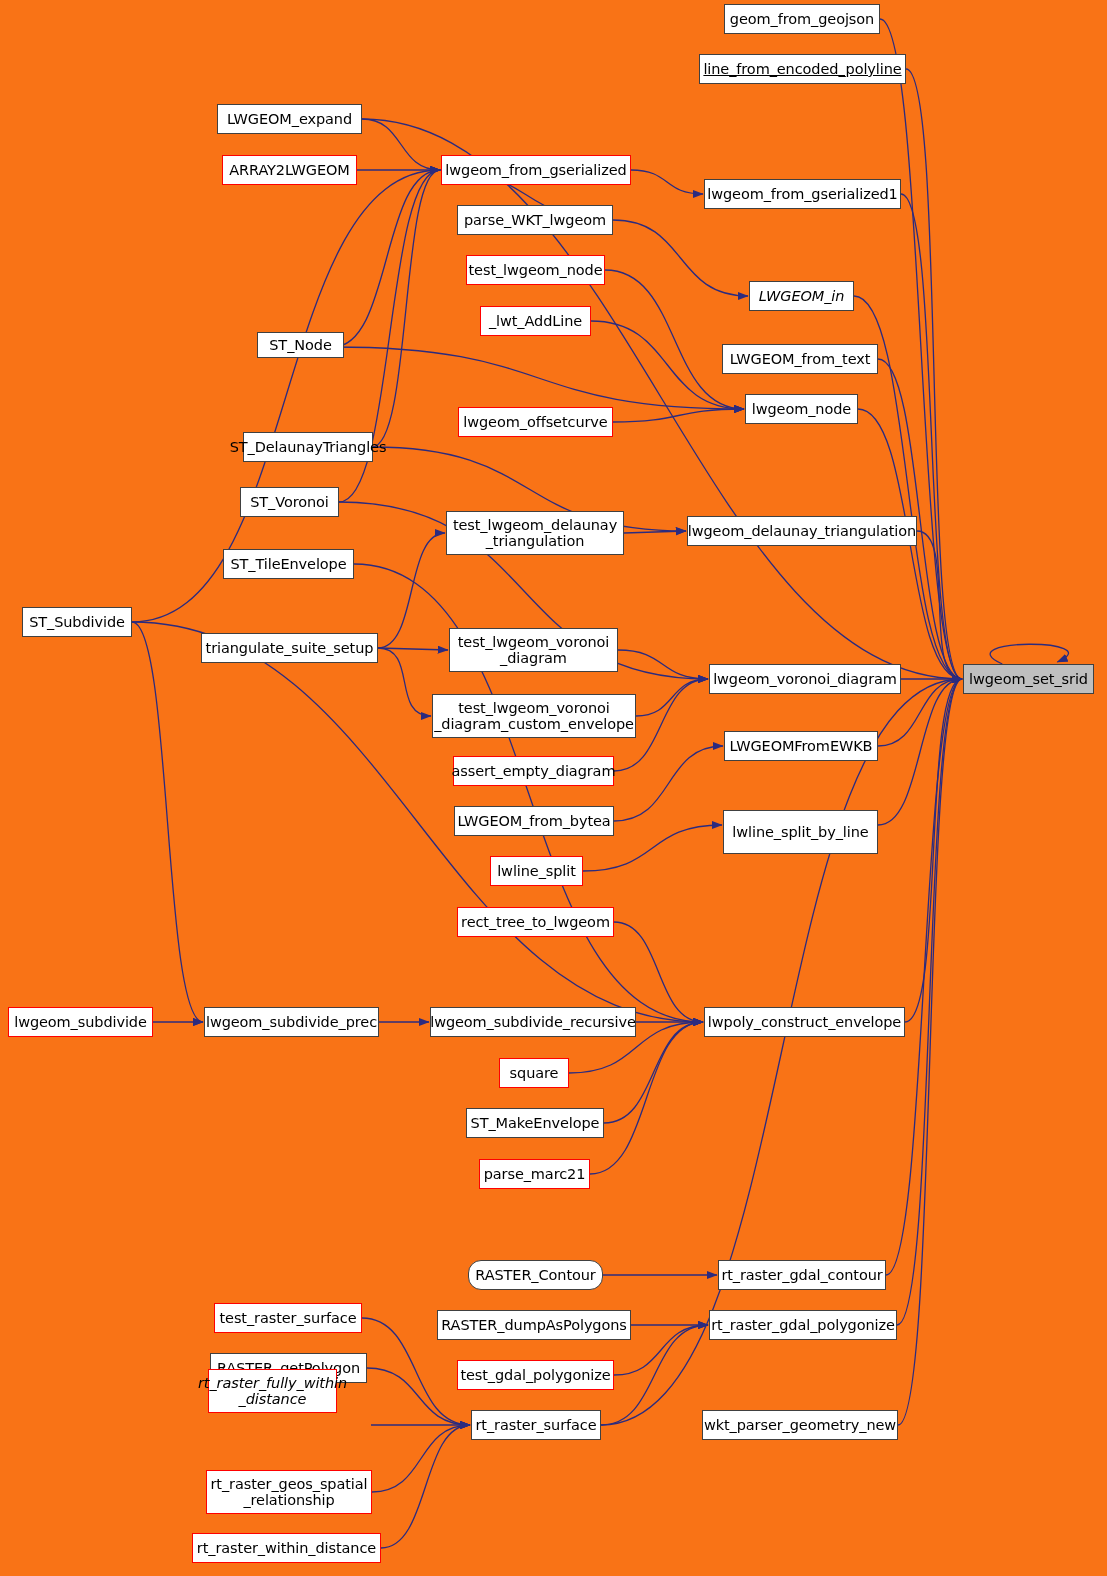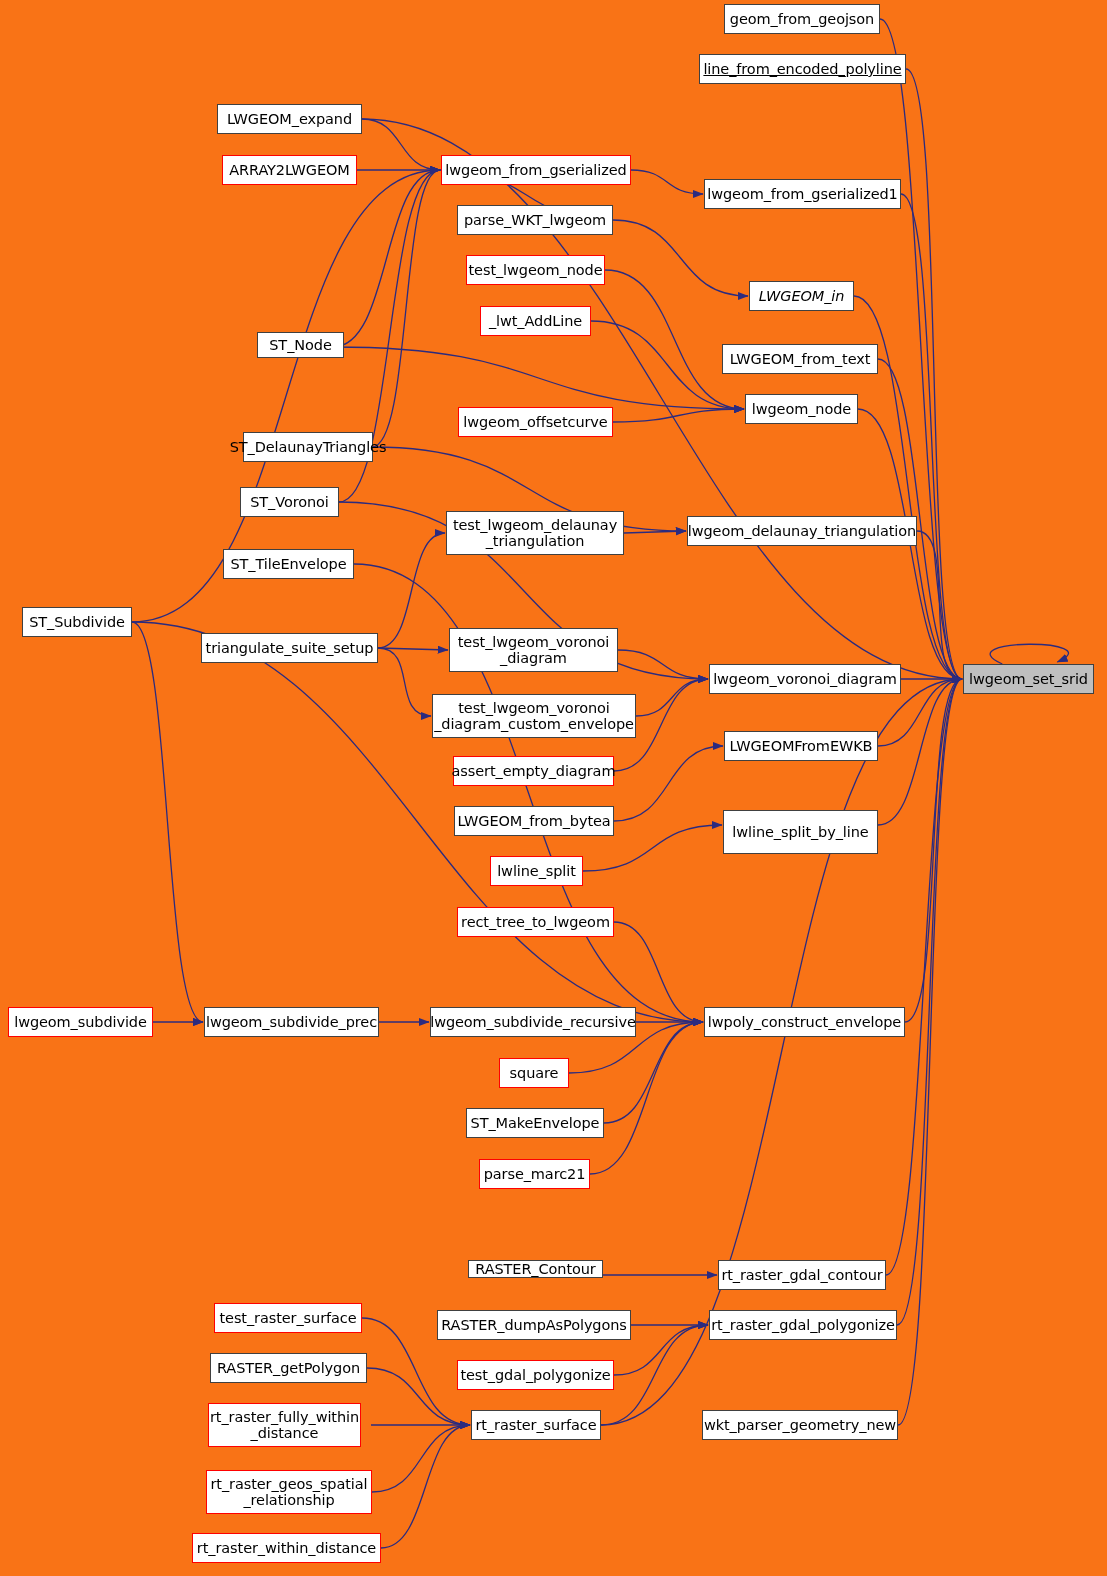--- a/index.html
+++ b/index.html
@@ -140,28 +140,28 @@
       <div class="node" style="left: 723px; top: 810px; width: 155px; height: 44px;"><span>lwline_split_by_line</span></div>
       <div class="node red" style="left: 490px; top: 856px; width: 93px; height: 30px;"><span>lwline_split</span></div>
       <div class="node red" style="left: 457px; top: 907px; width: 157px; height: 30px;"><span>rect_tree_to_lwgeom</span></div>
       <div class="node red" style="left: 8px; top: 1007px; width: 145px; height: 30px;"><span>lwgeom_subdivide</span></div>
       <div class="node" style="left: 204px; top: 1007px; width: 175px; height: 30px;"><span>lwgeom_subdivide_prec</span></div>
       <div class="node" style="left: 430px; top: 1007px; width: 206px; height: 30px;"><span>lwgeom_subdivide_recursive</span></div>
       <div class="node" style="left: 704px; top: 1007px; width: 201px; height: 30px;"><span>lwpoly_construct_envelope</span></div>
       <div class="node red" style="left: 499px; top: 1058px; width: 70px; height: 30px;"><span>square</span></div>
       <div class="node" style="left: 466px; top: 1108px; width: 138px; height: 30px;"><span>ST_MakeEnvelope</span></div>
       <div class="node red" style="left: 479px; top: 1159px; width: 111px; height: 30px;"><span>parse_marc21</span></div>
-      <div class="node" style="left: 468px; top: 1260px; width: 135px; height: 18px;"><span>RASTER_Contour</span></div>
+      <div class="node" style="left: 468px; top: 1260px; width: 135px; height: 30px; border-radius: 13px;"><span>RASTER_Contour</span></div>
       <div class="node" style="left: 718px; top: 1260px; width: 168px; height: 30px;"><span>rt_raster_gdal_contour</span></div>
       <div class="node red" style="left: 214px; top: 1303px; width: 148px; height: 30px;"><span>test_raster_surface</span></div>
       <div class="node" style="left: 437px; top: 1310px; width: 194px; height: 30px;"><span>RASTER_dumpAsPolygons</span></div>
       <div class="node" style="left: 709px; top: 1310px; width: 188px; height: 30px;"><span>rt_raster_gdal_polygonize</span></div>
       <div class="node" style="left: 210px; top: 1353px; width: 157px; height: 30px;"><span>RASTER_getPolygon</span></div>
       <div class="node red" style="left: 457px; top: 1360px; width: 157px; height: 30px;"><span>test_gdal_polygonize</span></div>
-      <div class="node red" style="left: 208px; top: 1403px; width: 153px; height: 44px;"><span>rt_raster_fully_within
+      <div class="node red" style="left: 208px; top: 1369px; width: 129px; height: 44px; font-style: italic;"><span>rt_raster_fully_within
 _distance</span></div>
       <div class="node" style="left: 471px; top: 1410px; width: 130px; height: 30px;"><span>rt_raster_surface</span></div>
       <div class="node" style="left: 702px; top: 1410px; width: 196px; height: 30px;"><span>wkt_parser_geometry_new</span></div>
       <div class="node red" style="left: 206px; top: 1470px; width: 166px; height: 44px;"><span>rt_raster_geos_spatial
 _relationship</span></div>
       <div class="node red" style="left: 192px; top: 1533px; width: 189px; height: 30px;"><span>rt_raster_within_distance</span></div>
       <div class="node" style="left: 22px; top: 607px; width: 110px; height: 30px;"><span>ST_Subdivide</span></div>
     </div>
 </div>
 

